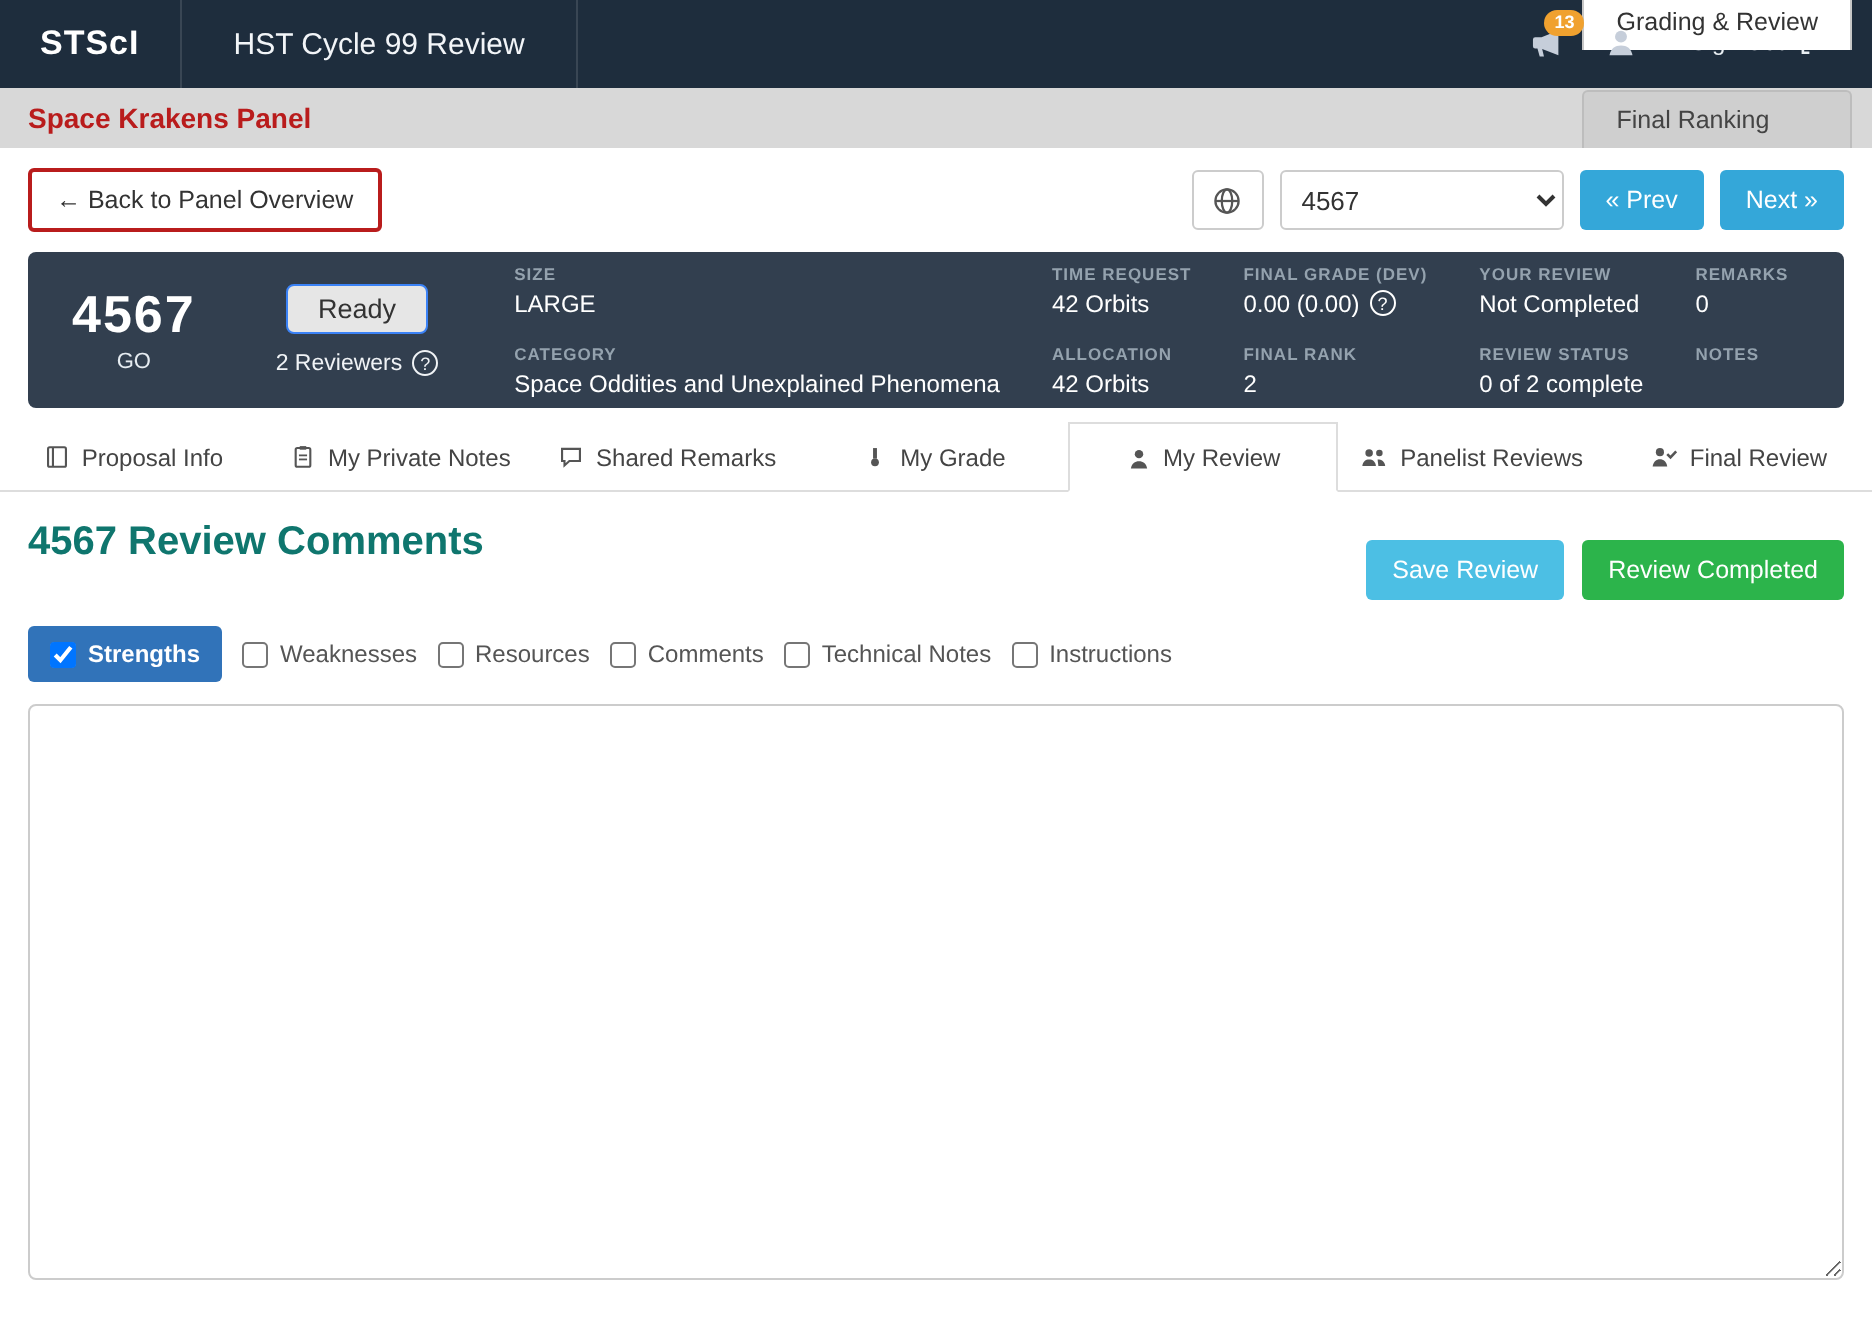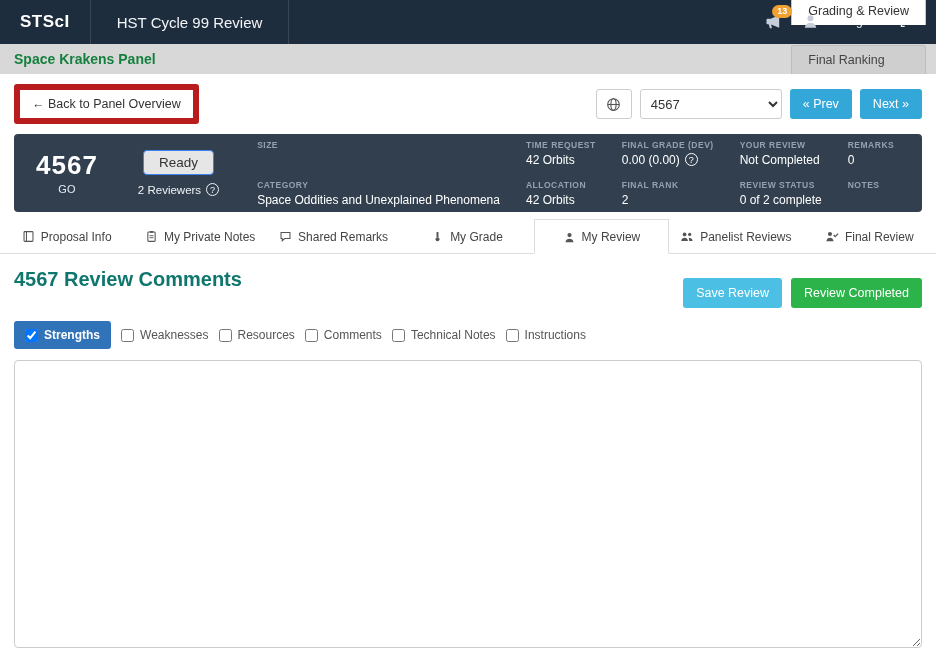--- a/index.html
+++ b/index.html
@@ -18,29 +18,29 @@
                border-right: 1px solid rgba(255,255,255,.12); color: #f2f5f8; }
   .nav-right { margin-left: auto; display: flex; align-items: flex-start; gap: 20px; padding-right: 18px; }
   .icon-btn { position: relative; color: #c6ceda; display: flex; align-items: center; cursor: pointer; background: none; border: none; padding: 0; }
   .badge { position: absolute; top: -8px; right: -10px; background: #f0a12f; color: #fff;
            border-radius: 9px; font-size: 9px; font-weight: bold; padding: 2px 5px; line-height: 1; }
   .signout { display: flex; align-items: center; gap: 7px; font-size: 12px; color: #e8eef3;
              background: none; border: none; cursor: pointer; }
 
   
   .panelbar { height: 30px; background: #d8d8d8; display: flex; align-items: center; }
-  .panel-title { font-size: 14px; font-weight: bold; color: #15803d; padding-left: 14px; }
+  .panel-title { font-size: 14px; font-weight: bold; color: #b91c1c; padding-left: 14px; }
   .panel-tabs { margin-left: auto; display: flex; gap: 20px; align-self: flex-end; padding-right: 10px; flex-direction: column; }
   .ptab { font-size: 12.5px; padding: 7px 16px; border-radius: 3px 3px 0 0; cursor: pointer; color: #333; }
   .ptab.active { background: #ffffff; border: 1px solid #c7c7c7; border-bottom: none; }
   .ptab.inactive { background: #cfcfcf; border: 1px solid #bdbdbd; border-bottom: none; color: #444; }
 
   
   .toolbar { display: flex; align-items: center; padding: 10px 14px 8px; }
-  .back-btn { border: 6px solid #b91c1c; background: #fff; border-radius: 3px; padding: 7px 12px;
+  .back-btn { border: 2px solid #b91c1c; background: #fff; border-radius: 3px; padding: 7px 12px;
               font-size: 12.5px; color: #333; cursor: pointer; }
   .toolbar-right { margin-left: auto; display: flex; align-items: center; gap: 8px; }
   .globe-btn { border: 1px solid #ccc; background: #fff; border-radius: 3px; width: 36px; height: 30px;
                display: flex; align-items: center; justify-content: center; color: #555; cursor: pointer; }
   .prop-select { width: 142px; height: 30px; border: 1px solid #ccc; border-radius: 3px;
                  font-size: 13px; padding: 0 6px; color: #333; background: #fff; }
   .btn { border: none; border-radius: 3px; color: #fff; font-size: 12.5px; padding: 8px 13px; cursor: pointer; text-align: right; }
   .btn-nav { background: #34a7d9; }
 
   
@@ -154,20 +154,21 @@
   <div class="card-status">
     <button class="ready-btn">Ready</button>
     <div class="reviewers">
       <span>2 Reviewers</span>
       <span class="qmark">?</span>
     </div>
   </div>
   <div class="card-stats">
     <div class="stat">
       <div class="lbl">SIZE</div>
+      <div class="val">LARGE</div>
     </div>
     <div class="stat">
       <div class="lbl">CATEGORY</div>
       <div class="val">Space Oddities and Unexplained Phenomena</div>
     </div>
     <div class="stat">
       <div class="lbl">TIME REQUEST</div>
       <div class="val">42 Orbits</div>
     </div>
     <div class="stat">

